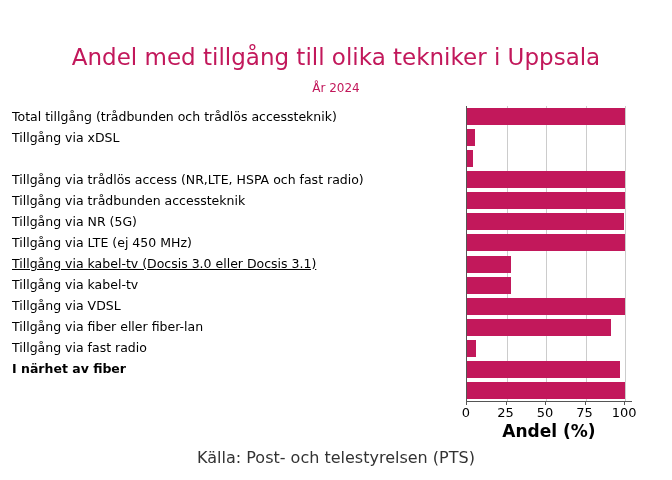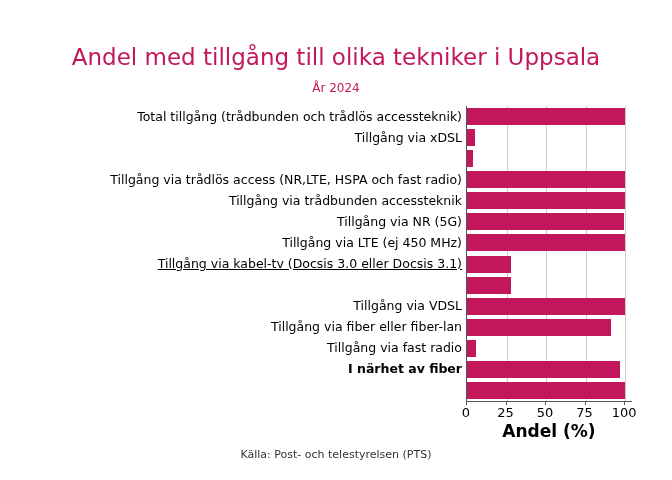--- a/index.html
+++ b/index.html
@@ -80,21 +80,20 @@
     position: absolute;
     left: 0;
     top: 106px;
     width: 672px;
     height: 295px;
   }
   .lbl {
     position: absolute;
     right: 210px;
     width: 450px;
-    text-align: right;
     font-size: 12.5px;
     color: #000;
     white-space: nowrap;
   }
   .xaxis {
     position: absolute;
     left: 466px;
     top: 401px;
     width: 166px;
     height: 1px;
@@ -125,40 +124,41 @@
     font-weight: bold;
     color: #000;
     white-space: nowrap;
   }
   .source {
     position: absolute;
     left: 0;
     top: 448px;
     width: 672px;
     text-align: center;
-    font-size: 11px;
+    font-size: 16px;
     color: #333;
   }
 </style>
 </head>
 <body>
 
 <div id="chart-root">
 
   <div class="title">Andel med tillgång till olika tekniker i Uppsala</div>
   <div class="subtitle">År 2024</div>
 
   <div class="label-col">
       <div class="lbl" style="top: 2.53571px;">Total tillgång (trådbunden och trådlös accessteknik)</div>
       <div class="lbl" style="top: 23.6071px;">Tillgång via xDSL</div>
       <div class="lbl" style="top: 65.75px;">Tillgång via trådlös access (NR,LTE, HSPA och fast radio)</div>
       <div class="lbl" style="top: 86.8214px;">Tillgång via trådbunden accessteknik</div>
       <div class="lbl" style="top: 107.893px;">Tillgång via NR (5G)</div>
       <div class="lbl" style="top: 128.964px;">Tillgång via LTE (ej 450 MHz)</div>
       <div class="lbl" style="top: 150.036px; text-decoration: underline;">Tillgång via kabel-tv (Docsis 3.0 eller Docsis 3.1)</div>
+      <div class="lbl" style="top: 171.107px;">Tillgång via kabel-tv</div>
       <div class="lbl" style="top: 192.179px;">Tillgång via VDSL</div>
       <div class="lbl" style="top: 234.321px;">Tillgång via fast radio</div>
       <div class="lbl" style="top: 213.25px;">Tillgång via fiber eller fiber-lan</div>
       <div class="lbl" style="top: 255.393px; font-weight: bold;">I närhet av fiber</div>
     </div>
 
   <div class="plot">
     <div class="gridline" style="left: 39.5238px;"></div>
       <div class="gridline" style="left: 79.0476px;"></div>
       <div class="gridline" style="left: 118.571px;"></div>

